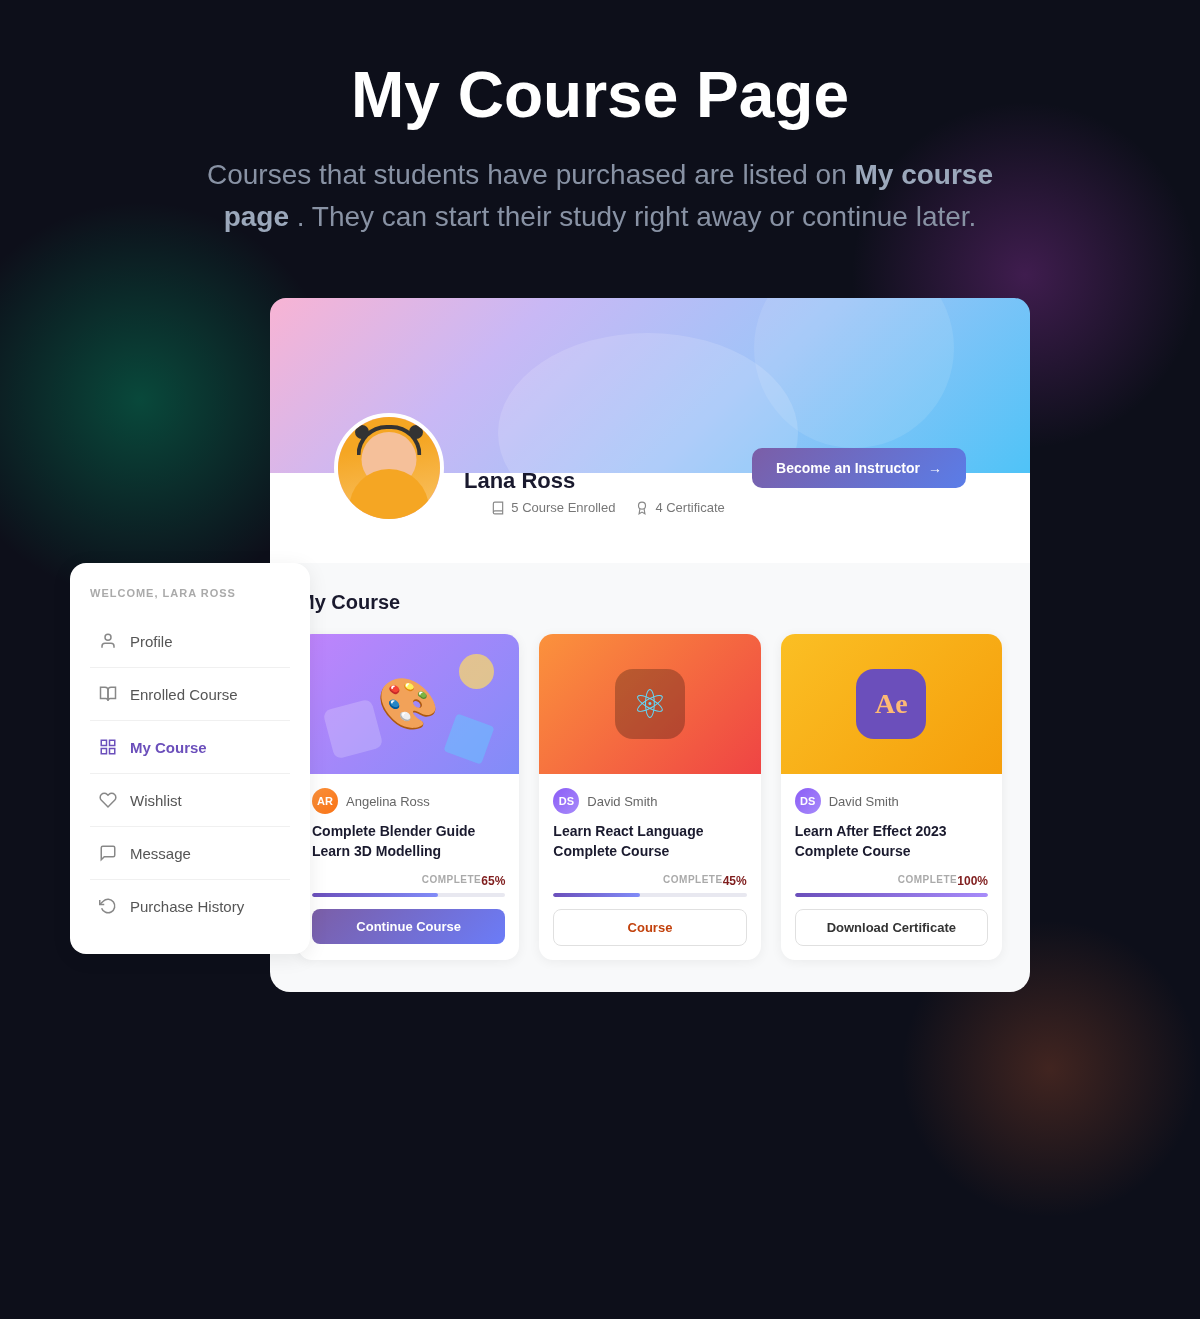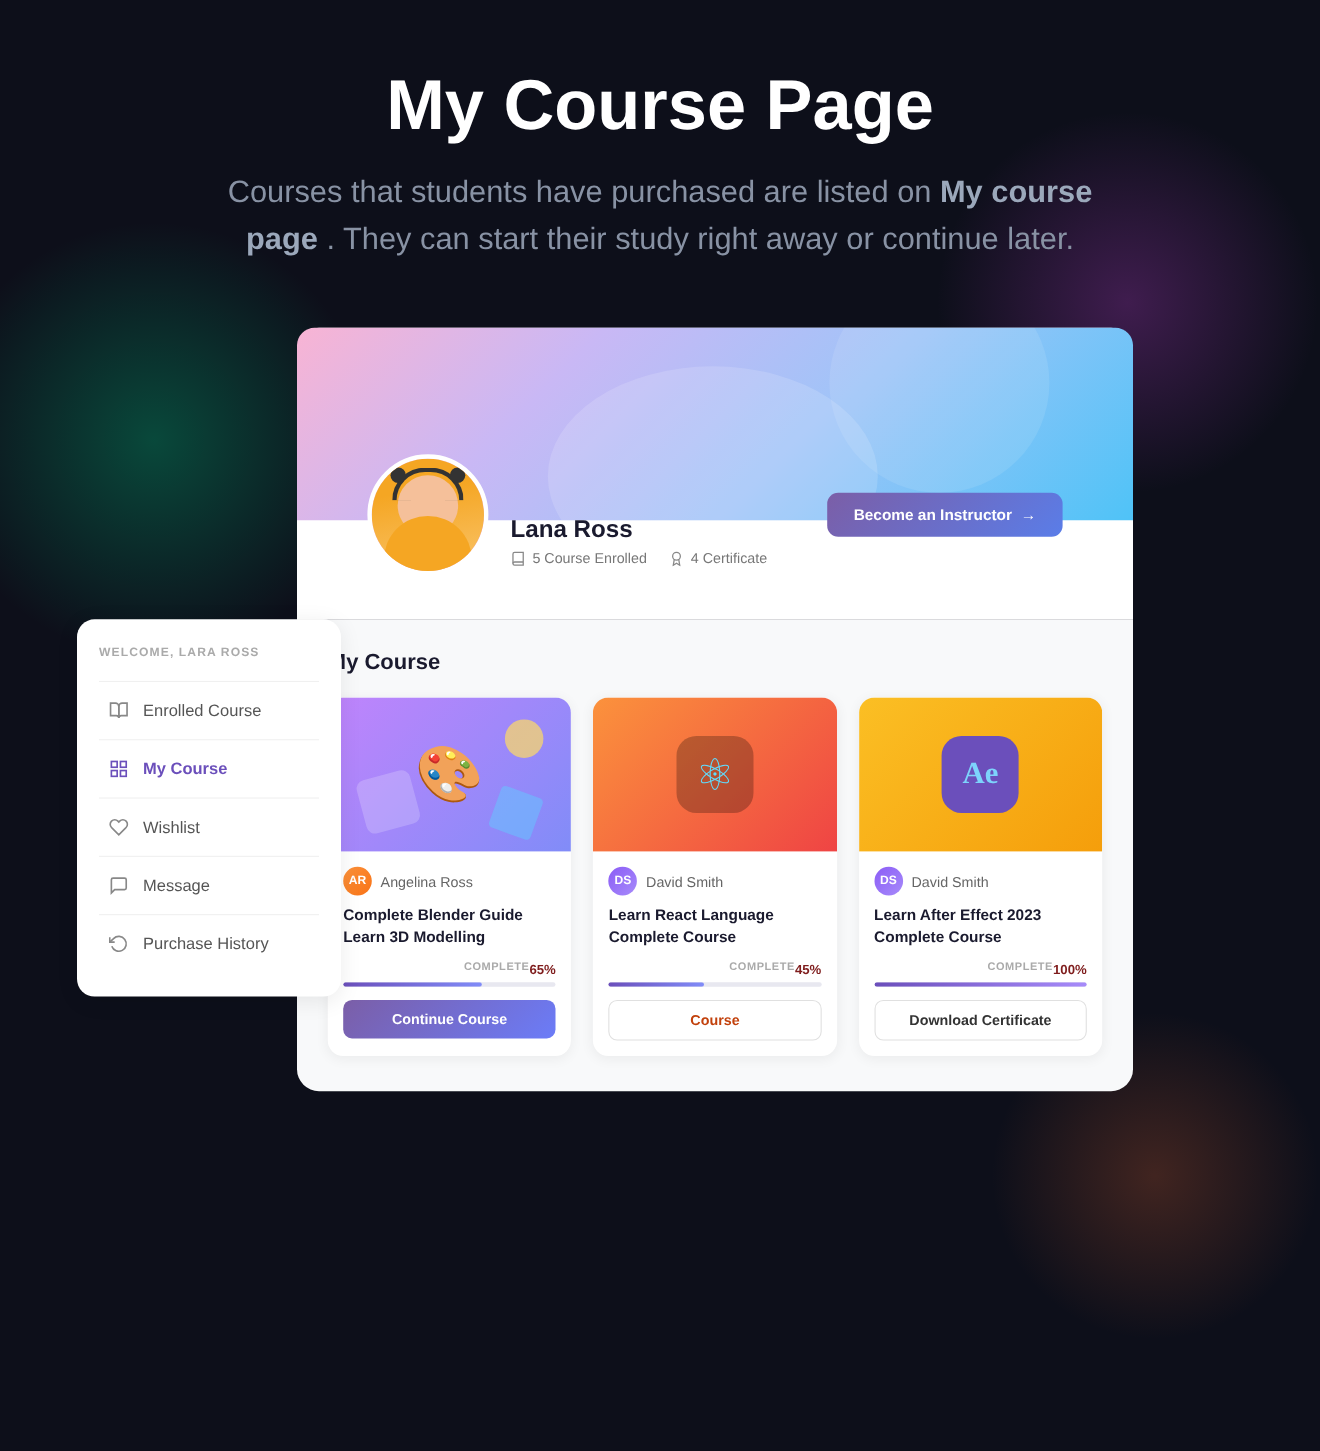--- a/index.html
+++ b/index.html
@@ -160,20 +160,21 @@
     }
     .profile-name {
       font-size: 22px;
       font-weight: 700;
       color: #1a1a2e;
     }
     .profile-meta {
       display: flex;
       gap: 20px;
       margin-top: 6px;
+      justify-content: center;
     }
     .profile-meta-item {
       display: flex;
       align-items: center;
       gap: 6px;
       font-size: 13px;
       color: #777;
     }
     .instructor-btn {
       margin-left: auto;
@@ -445,20 +446,29 @@
         </button>
       </div>
     </div>
   </div>
 
   <div class="content-area">
 
     <div class="sidebar">
       <div class="sidebar-welcome">Welcome, Lara Ross</div>
 
+      <div class="sidebar-item">
+        <div class="sidebar-icon">
+          <svg width="18" height="18" viewBox="0 0 24 24" fill="none" stroke="currentColor" stroke-width="2">
+            <path d="M20 21v-2a4 4 0 00-4-4H8a4 4 0 00-4 4v2"></path>
+              <circle cx="12" cy="7" r="4"></circle>
+          </svg>
+        </div>
+        <span class="sidebar-item-label">Profile</span>
+      </div>
       <div class="sidebar-divider"></div>
 
       <div class="sidebar-item">
         <div class="sidebar-icon">
           <svg width="18" height="18" viewBox="0 0 24 24" fill="none" stroke="currentColor" stroke-width="2">
             <path d="M2 3h6a4 4 0 014 4v14a3 3 0 00-3-3H2z"></path>
               <path d="M22 3h-6a4 4 0 00-4 4v14a3 3 0 013-3h7z"></path>
           </svg>
         </div>
         <span class="sidebar-item-label">Enrolled Course</span>
@@ -571,21 +581,21 @@
               </div>
             </div>
             <button class="course-action-btn btn-course">Course</button>
           </div>
         </div>
 
         <div class="course-card">
           <div class="course-thumbnail thumb-yellow">
             <div style="display:flex;align-items:center;justify-content:center;width:100%;height:100%;">
               <div style="width:70px;height:70px;background:#6b4fbb;border-radius:18px;display:flex;align-items:center;justify-content:center;">
-                <span style="font-size:28px;font-weight:800;color:#7dd3fc;font-family:serif;">Ae</span>
+                <span style="font-size:28px;font-weight:800;color:#fdba74;font-family:serif;">Ae</span>
               </div>
             </div>
           </div>
           <div class="course-body">
             <div class="course-author">
               <div class="author-avatar" style="background:linear-gradient(135deg,#8b5cf6,#a78bfa);">
                 <span>DS</span>
               </div>
               <span class="author-name">David Smith</span>
             </div>

